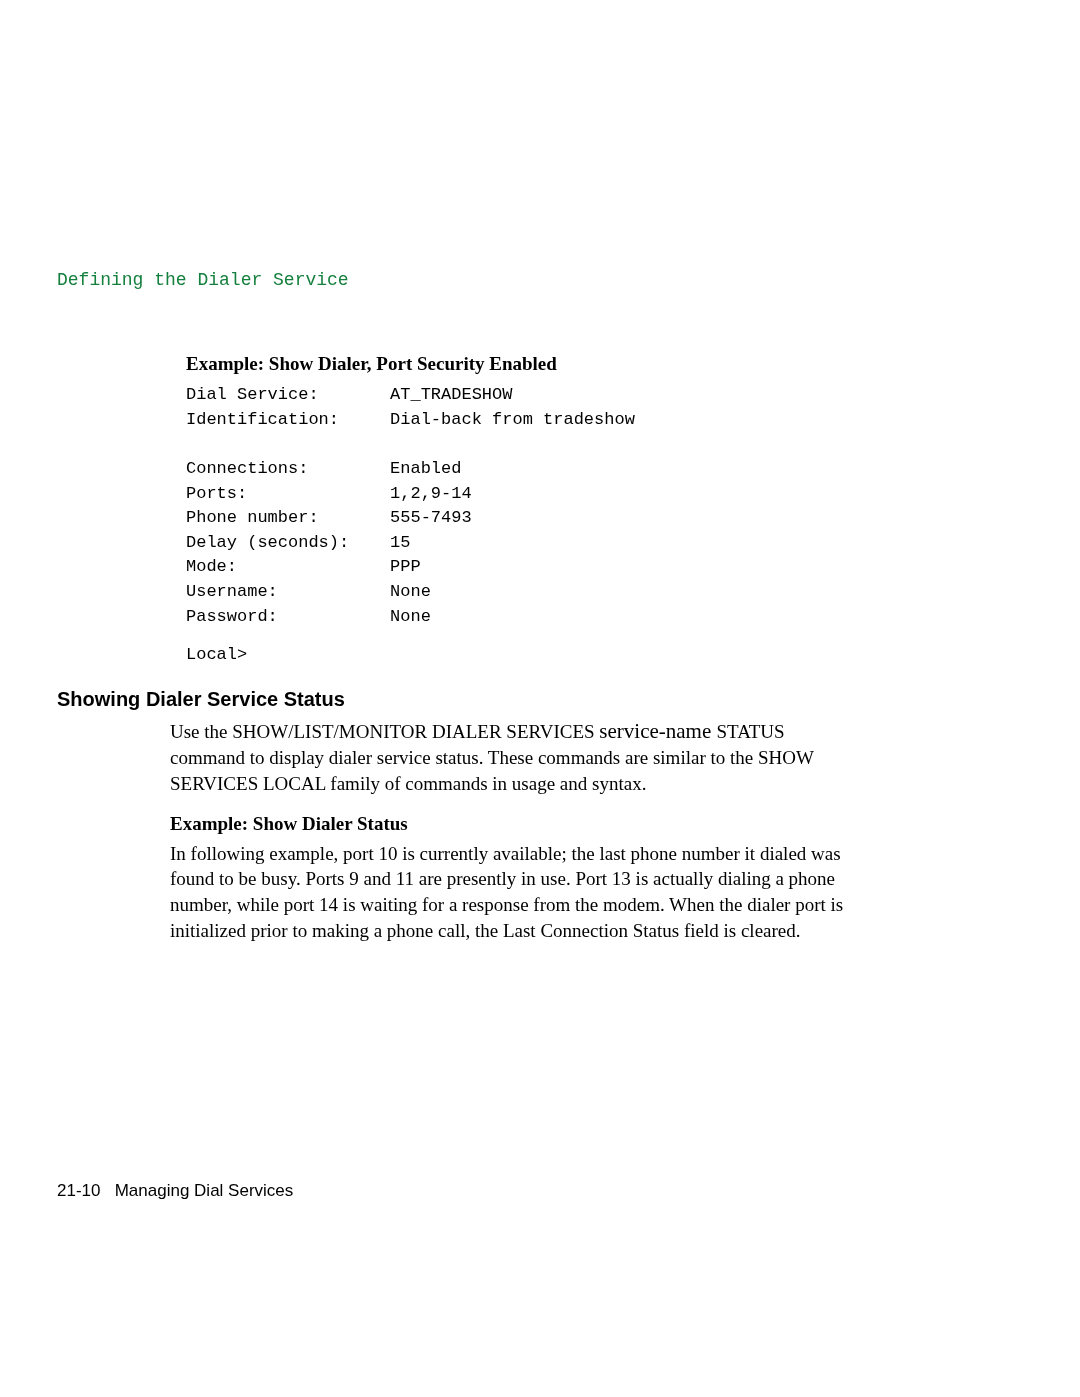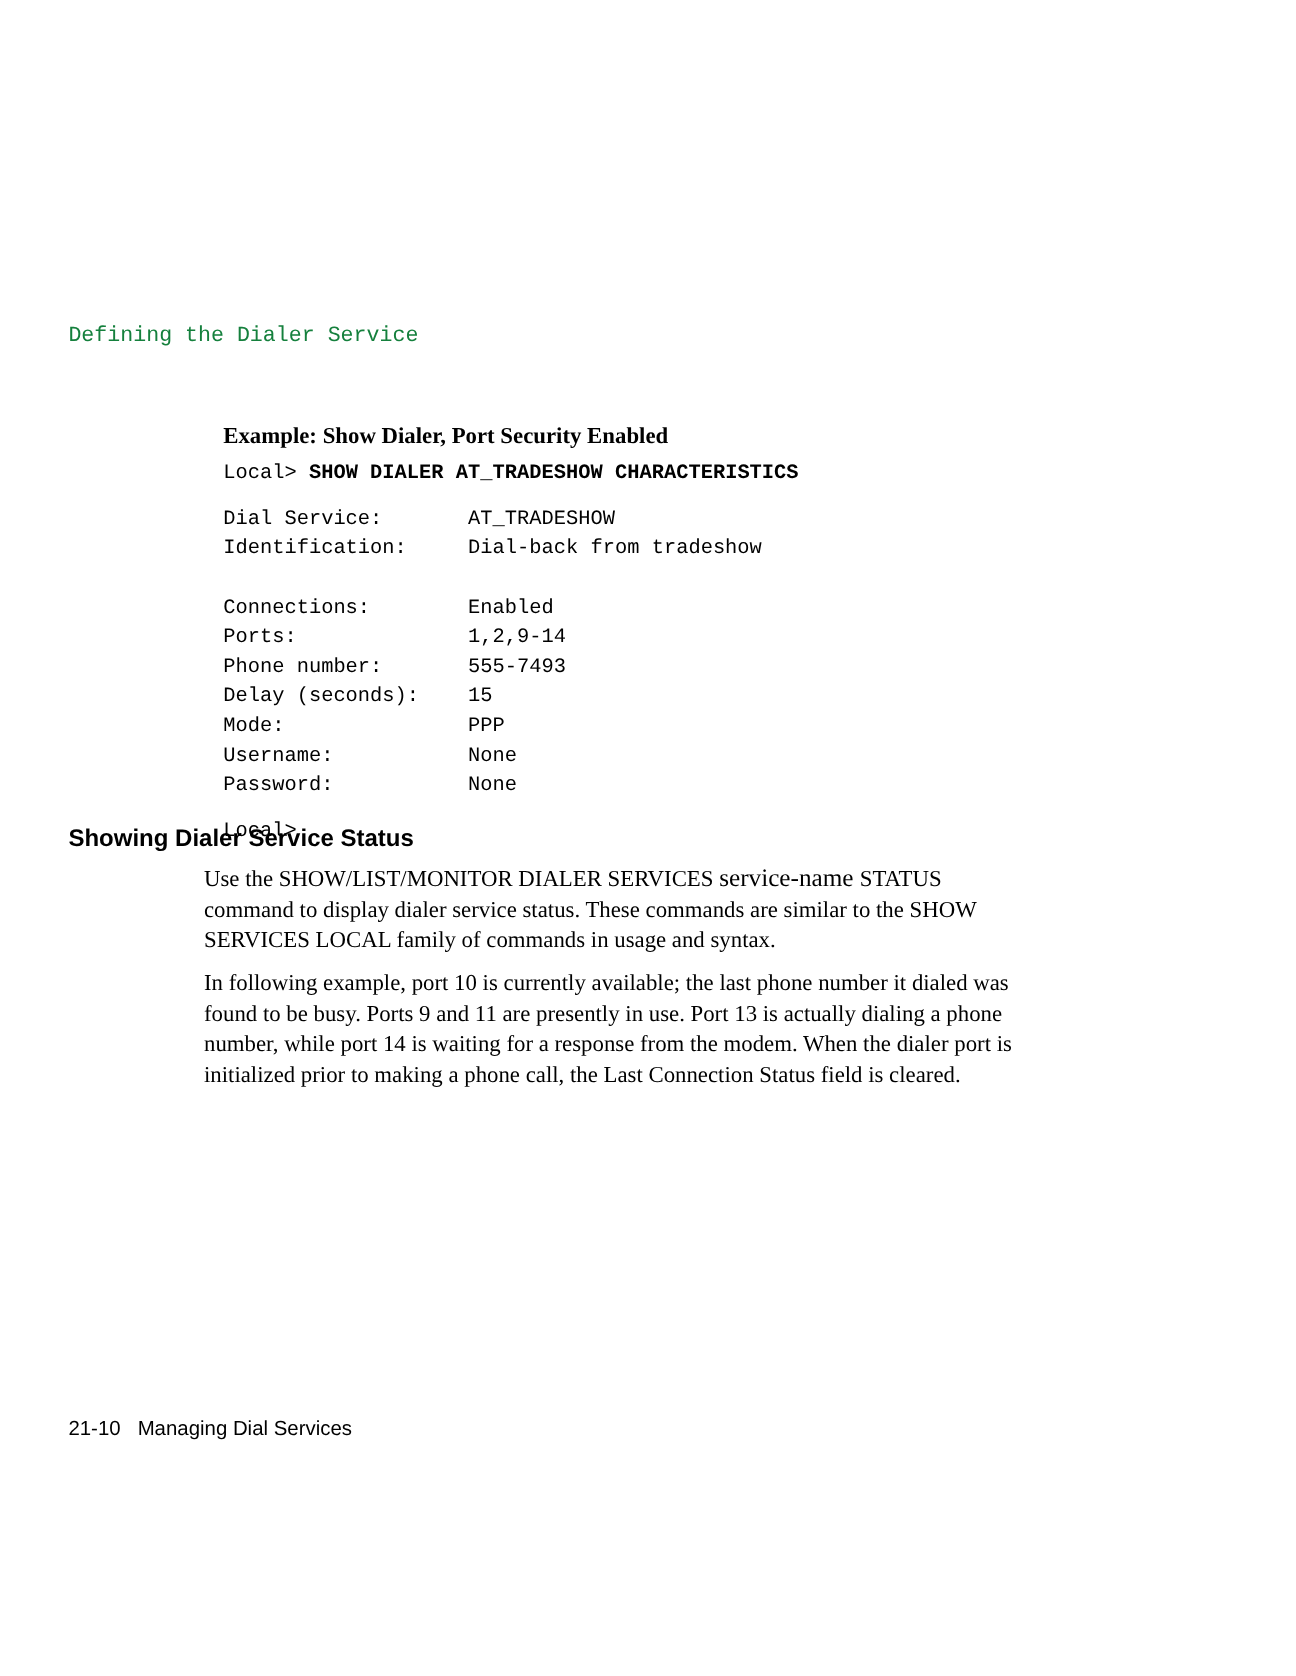--- a/index.html
+++ b/index.html
@@ -89,21 +89,20 @@
 </head>
 <body>
 
 <div class="page-header">
   <span>Defining the Dialer Service</span>
 </div>
 
 <div class="content">
   <div class="bold-heading">Example: Show Dialer, Port Security Enabled</div>
 
-  <div class="mono-block"><span class="mono-prompt">Local&gt; </span><span class="mono-bold">SHOW DIALER AT_TRADESHOW CHARACTERISTICS</span></div>
 
   <div class="mono-block" id="output-block">Dial Service:       AT_TRADESHOW
 Identification:     Dial-back from tradeshow
 
 Connections:        Enabled
 Ports:              1,2,9-14
 Phone number:       555-7493
 Delay (seconds):    15
 Mode:               PPP
 Username:           None
@@ -111,20 +110,21 @@
 
   <div class="mono-block">Local&gt;</div>
 </div>
 
 <div class="section-heading">Showing Dialer Service Status</div>
 
 <div class="content2">
   <div class="body-text">
     <span>Use the SHOW/LIST/MONITOR DIALER SERVICES </span><span class="service-name">service-name </span><span>STATUS command to display dialer service status. These commands are similar to the SHOW SERVICES LOCAL family of commands in usage and syntax.</span>
   </div>
+  <div class="bold-heading" style="margin-top:16px;">Example: Show Dialer Status</div>
   <div class="body-text">In following example, port 10 is currently available; the last phone number it dialed was found to be busy. Ports 9 and 11 are presently in use. Port 13 is actually dialing a phone number, while port 14 is waiting for a response from the modem. When the dialer port is initialized prior to making a phone call, the Last Connection Status field is cleared.</div>
 </div>
 
 <div class="page-footer">
   <span>21-10</span>
   <span>&nbsp;</span>
   <span>Managing Dial Services</span>
 </div>
 
 </body></html>

